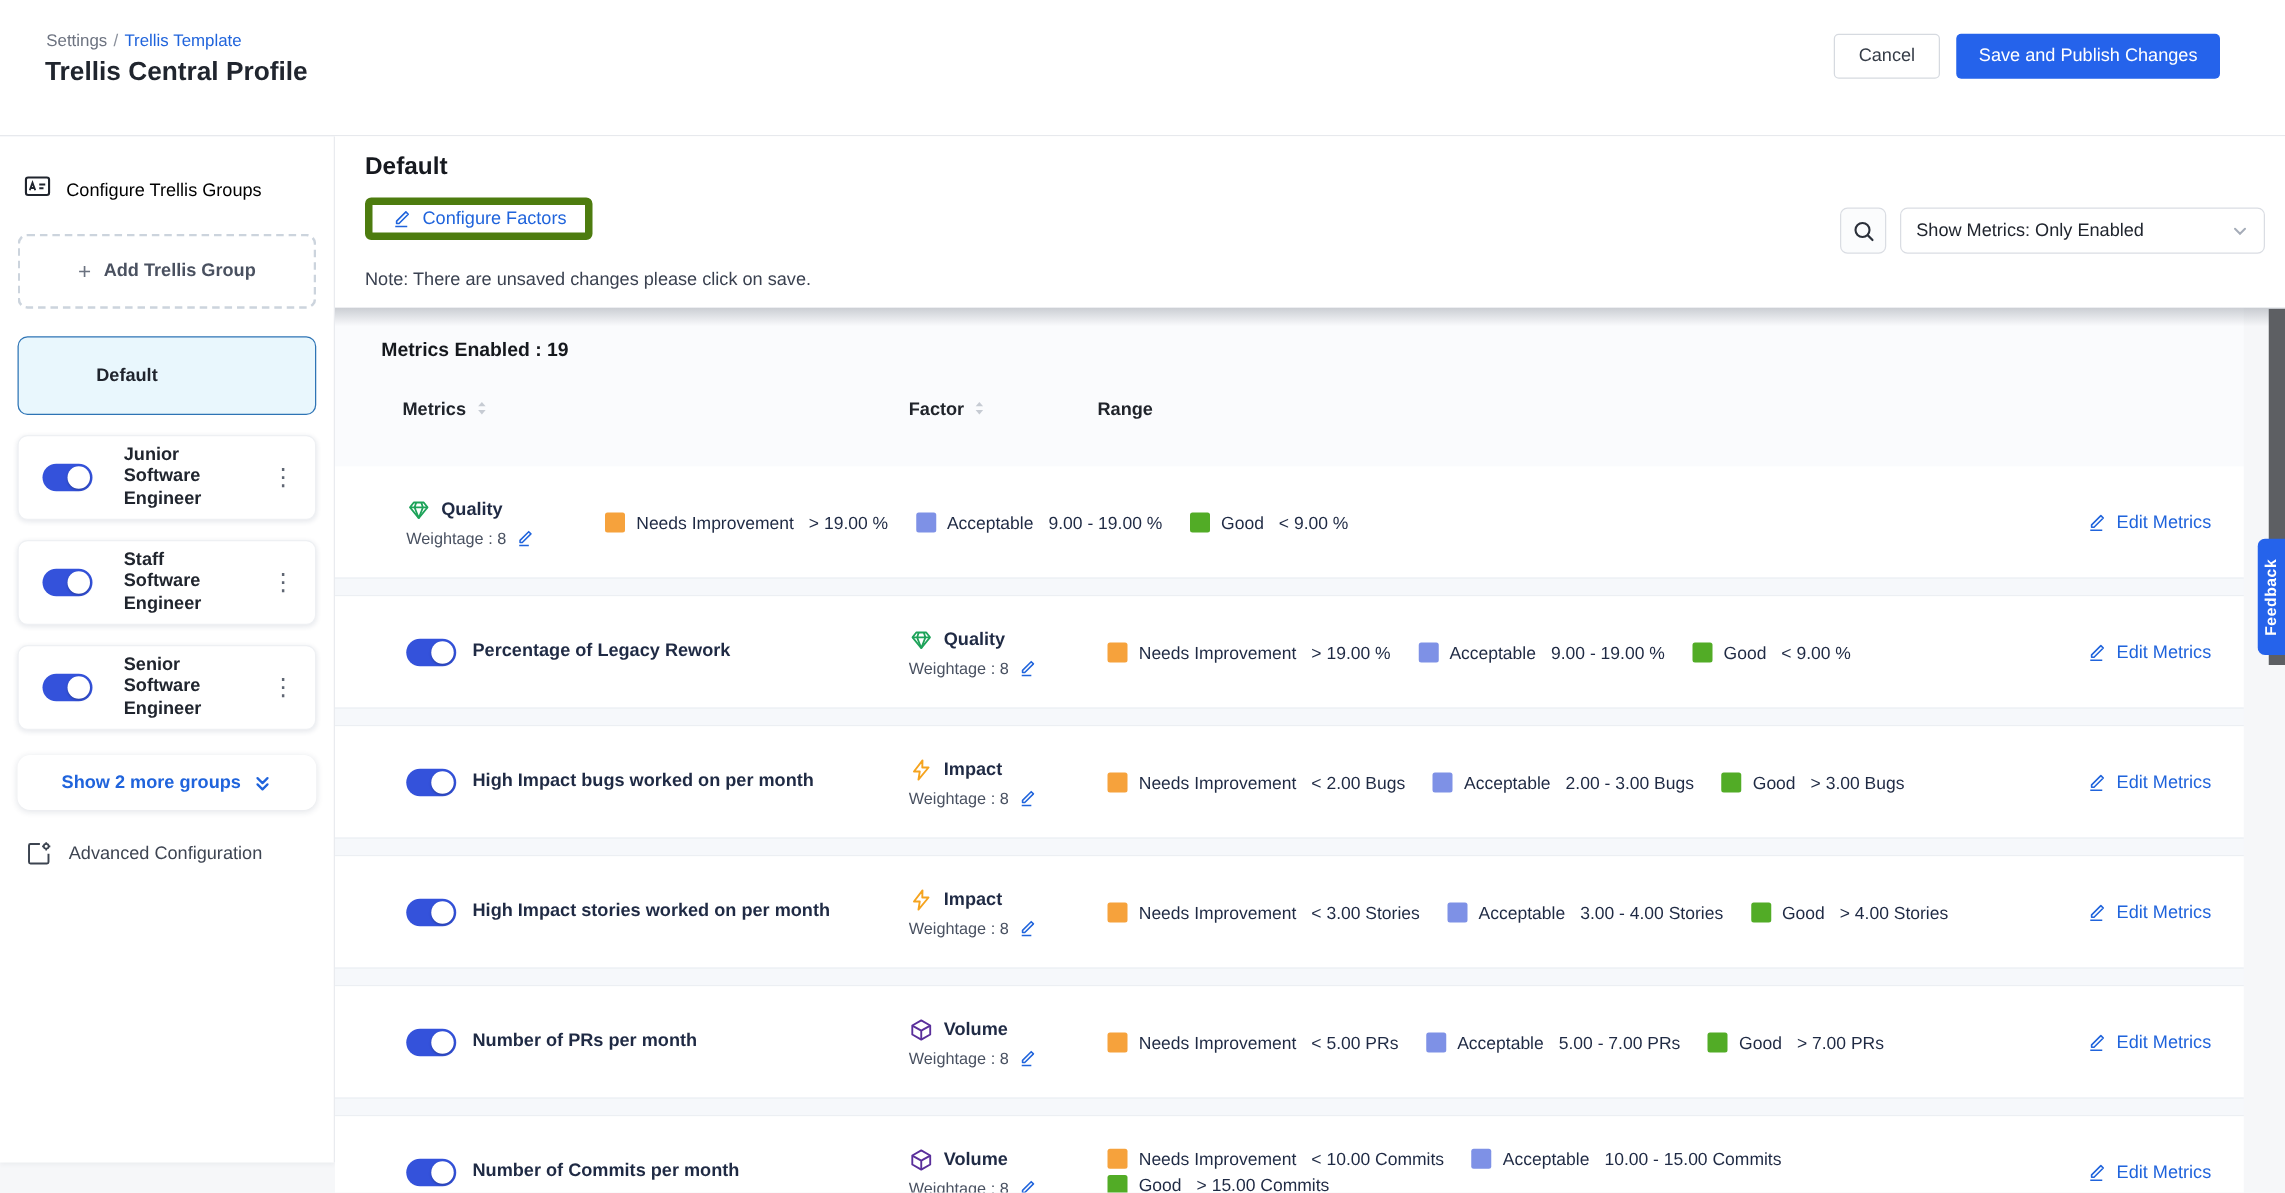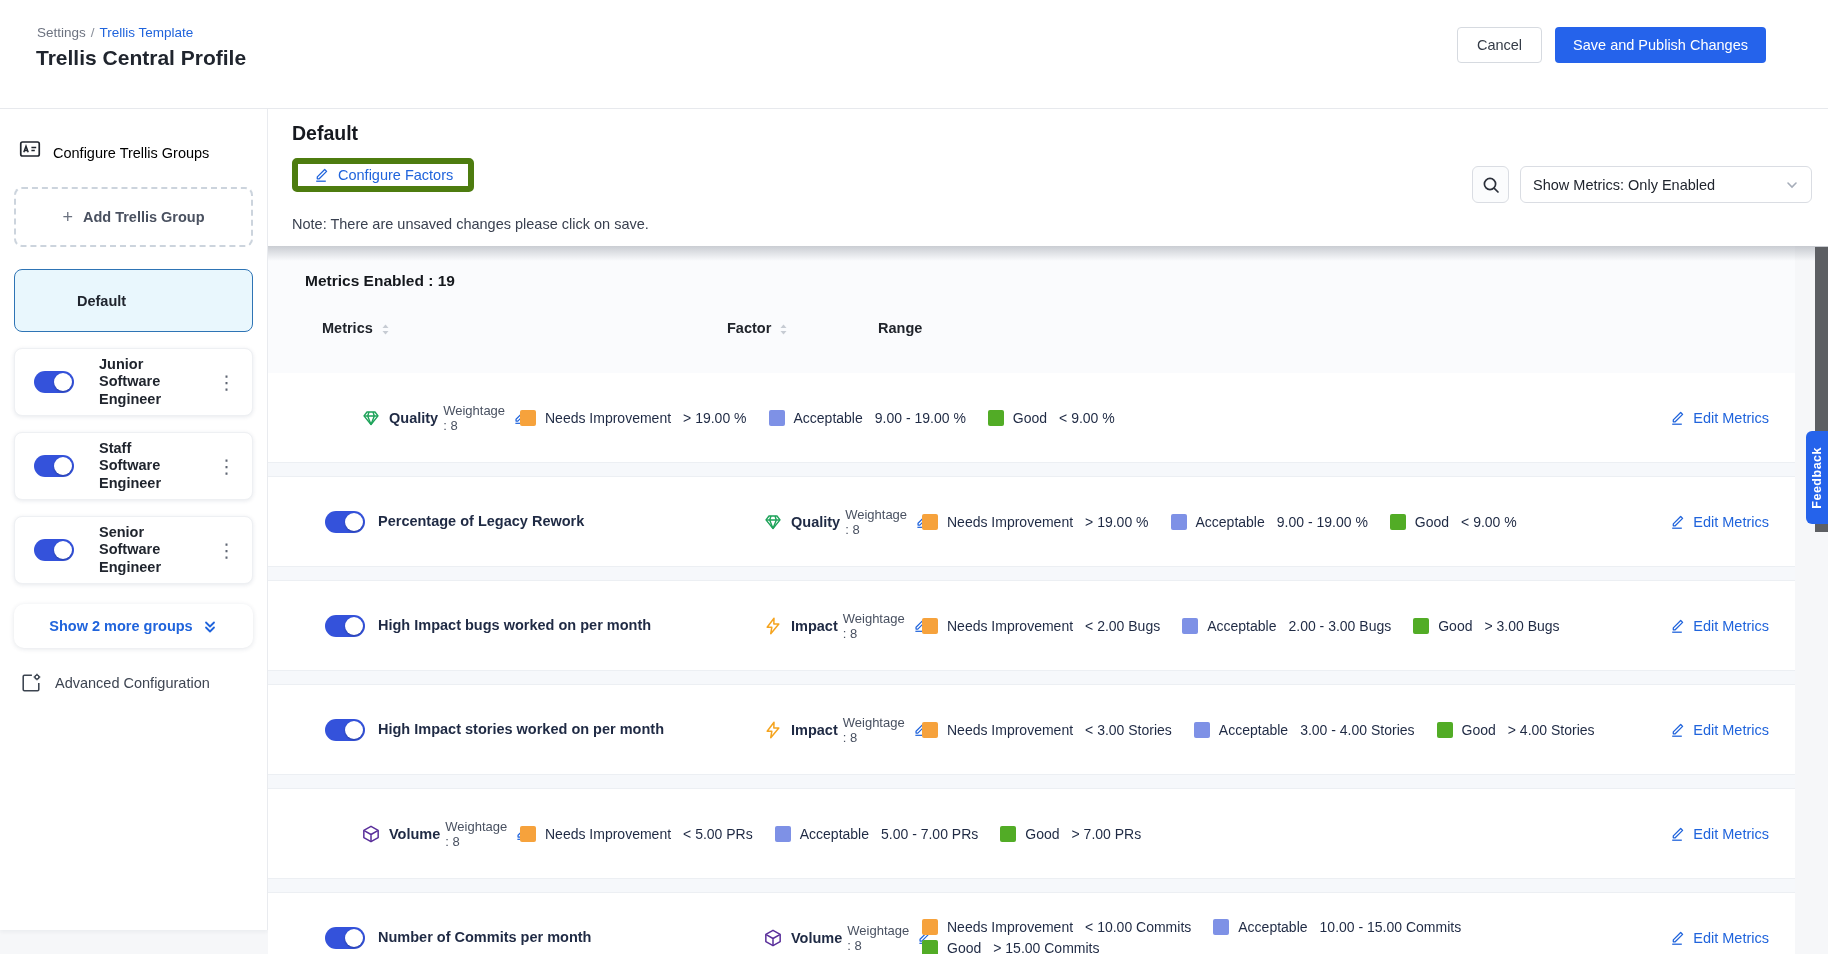--- a/index.html
+++ b/index.html
@@ -5,21 +5,21 @@
   * { margin:0; padding:0; box-sizing:border-box; }
   html,body { width:1828px; height:954px; overflow:hidden; }
   body { font-family:"Liberation Sans", sans-serif; background:#f6f7f9; color:#20252e; }
 
   
   .page-header { height:109px; background:#fff; border-bottom:1px solid #e7e9ed; position:relative; }
   .breadcrumb { position:absolute; left:37px; top:25px; font-size:13.5px; color:#6d7380; }
   .breadcrumb .crumb-sep { margin:0 5px; color:#8a909b; }
   .breadcrumb .crumb-link { color:#2064dc; cursor:pointer; }
   .page-title { position:absolute; left:36px; top:46px; font-size:21px; font-weight:700; color:#20252e; }
-  .header-actions { position:absolute; right:62px; top:27px; display:flex; gap:13px; }
+  .header-actions { position:absolute; right:52px; top:27px; display:flex; gap:13px; }
   .btn-cancel { height:36px; padding:0 19px; background:#fff; border:1px solid #d6dae0; border-radius:4px;
     font-size:14.5px; color:#353c47; font-family:inherit; cursor:pointer; }
   .btn-save { height:36px; padding:0 18px; background:#2563eb; border:none; border-radius:4px;
     font-size:14.5px; color:#fff; font-family:Liberation Sans, sans-serif; cursor:pointer; }
 
   .content { display:flex; height:845px; }
 
   
   .sidebar { width:268px; min-width:268px; background:#fff; border-right:1px solid #e9ebef; height:821px;
     padding:24px 14px 0 14px; box-shadow:0 2px 4px rgba(9,30,66,.05); }
@@ -59,28 +59,28 @@
   .filter-select { width:292px; height:37px; border:1px solid #dadde3; border-radius:6px; background:#fff;
     display:flex; align-items:center; justify-content:space-between; padding:0 12px; font-size:14.5px; color:#20252e; cursor:pointer; }
 
   .scroll-region { position:relative; height:788px; background:#f6f7f9; overflow:hidden; }
   .top-shadow { position:absolute; top:0; left:0; right:0; height:15px; z-index:3; pointer-events:none;
     background:linear-gradient(to bottom, rgba(90,98,112,.30), rgba(90,98,112,0)); }
   .table-card { width:1527px; }
   .table-head { background:#fafbfd; height:127px; padding:26px 0 0 37px; }
   .metrics-enabled { font-size:15.5px; font-weight:700; color:#15181d; }
   .col-row { margin-top:30px; display:flex; padding-left:17px; }
-  .col-cell { display:flex; gap:7px; align-items:flex-end; font-size:14.5px; font-weight:700; color:#20242b; cursor:pointer; }
+  .col-cell { display:flex; gap:7px; align-items:flex-start; font-size:14.5px; font-weight:700; color:#20242b; cursor:pointer; }
   .col-metrics { width:405px; } .col-factor { width:151px; } .col-range { flex:1; cursor:default; }
 
   .trow { display:flex; align-items:center; height:89px; background:#fff; padding-left:57px; }
   .row-gap { height:15px; background:#f6f8fb; border-top:1px solid #eceff3; border-bottom:1px solid #eceff3; }
   .cell-metric { width:402px; display:flex; align-items:center; gap:13px; }
   .metric-name { font-weight:700; font-size:14.5px; color:#1f2a44; padding-right:16px; line-height:1.2; }
-  .cell-factor { width:151px; display:flex; gap:5px;margin-left:36px; }
+  .cell-factor { width:151px; display:flex; flex-direction:column; gap:5px; }
   .factor-top { display:flex; align-items:center; gap:8px; font-weight:700; font-size:14.5px; color:#1f2a44; }
   .factor-top svg { flex:none; }
   .weightage { display:flex; align-items:center; gap:7px; font-size:13px; color:#495161; }
   .weightage .pencil { color:#2064dc; cursor:pointer; display:flex; }
   .cell-range { flex:1; display:flex; flex-wrap:wrap; align-items:center; column-gap:22px; row-gap:5px; padding:0 4px 0 8px; }
   .chip { display:flex; align-items:center; gap:9px; font-size:14px; color:#1f2a44; }
   .sq { width:16px; height:16px; border-radius:2px; flex:none; }
   .chip-value { margin-left:3px; }
   .cell-edit { width:168px; display:flex; align-items:center; justify-content:flex-end; gap:8px; padding-right:26px;
     color:#2064dc; font-size:14.5px; cursor:pointer; }
@@ -444,20 +444,26 @@
         <svg width="16" height="16" viewBox="0 0 16 16" fill="none" stroke="currentColor" stroke-width="1.3" stroke-linejoin="round">
           <path d="M11.7 2.5l1.9 1.9-7.4 7.4H4.3v-1.9z"></path>
                       <path d="M3.2 14.2h9.6"></path>
         </svg>
       </span>
       <span>Edit Metrics</span>
     </div>
   </div>
 <div class="row-gap"></div>
   <div class="trow">
+    <div class="cell-metric">
+      <div class="toggle">
+                    <div class="knob"></div>
+                  </div>
+      <div class="metric-name">Number of PRs per month</div>
+    </div>
     <div class="cell-factor">
       <div class="factor-top">
         <span class="f-icon" style="display: flex;">
                       <svg width="20" height="20" viewBox="0 0 24 24" fill="none" stroke="#5A2F9B" stroke-width="1.8" stroke-linejoin="round">
                         <path d="M12 2.8 20.6 7.7v8.6L12 21.2 3.4 16.3V7.7z"></path>
                         <path d="M3.8 8 12 12.6 20.2 8M12 12.6v8.4"></path>
                       </svg>
                     </span>
         <span class="f-name">Volume</span>
       </div>

